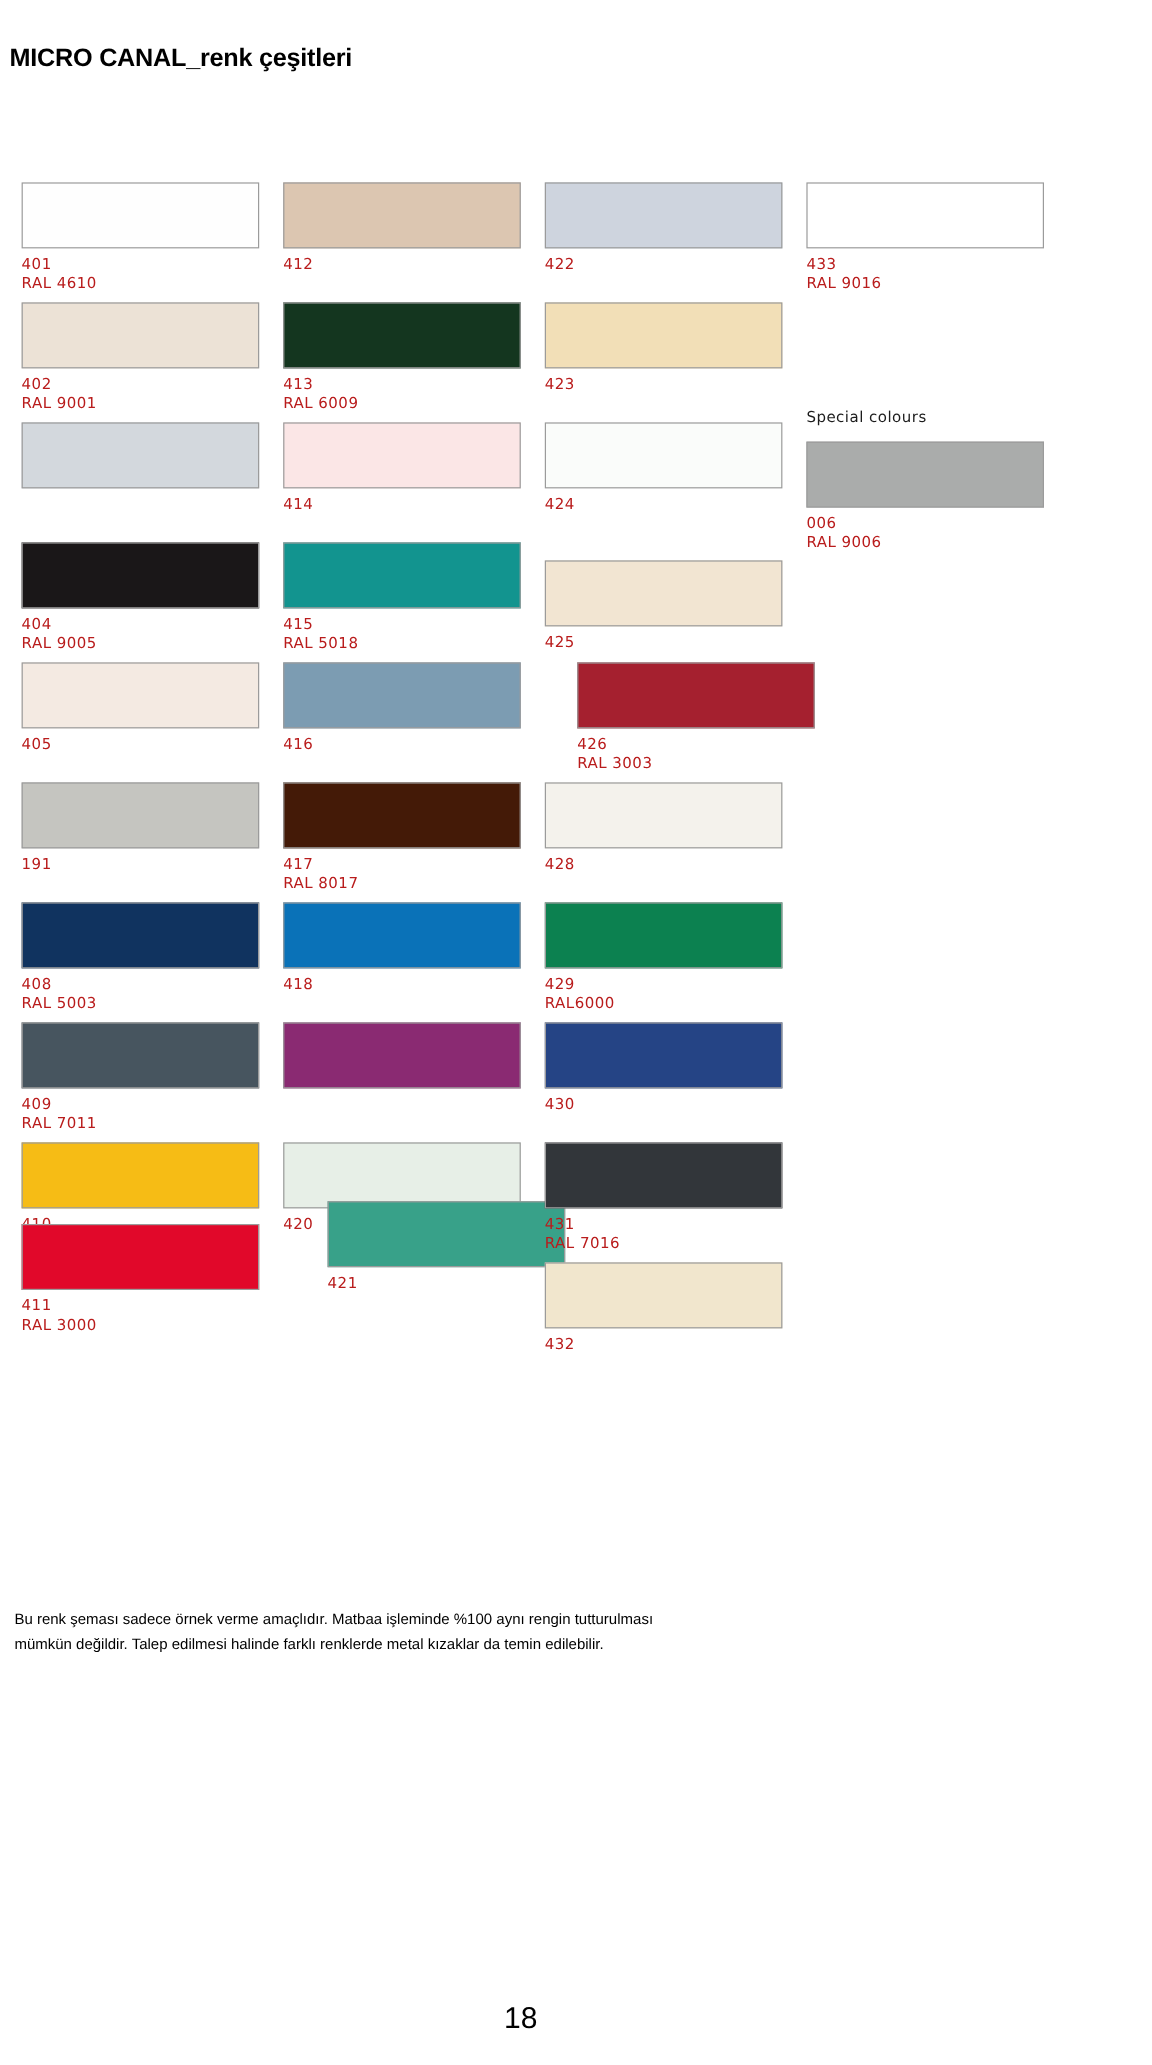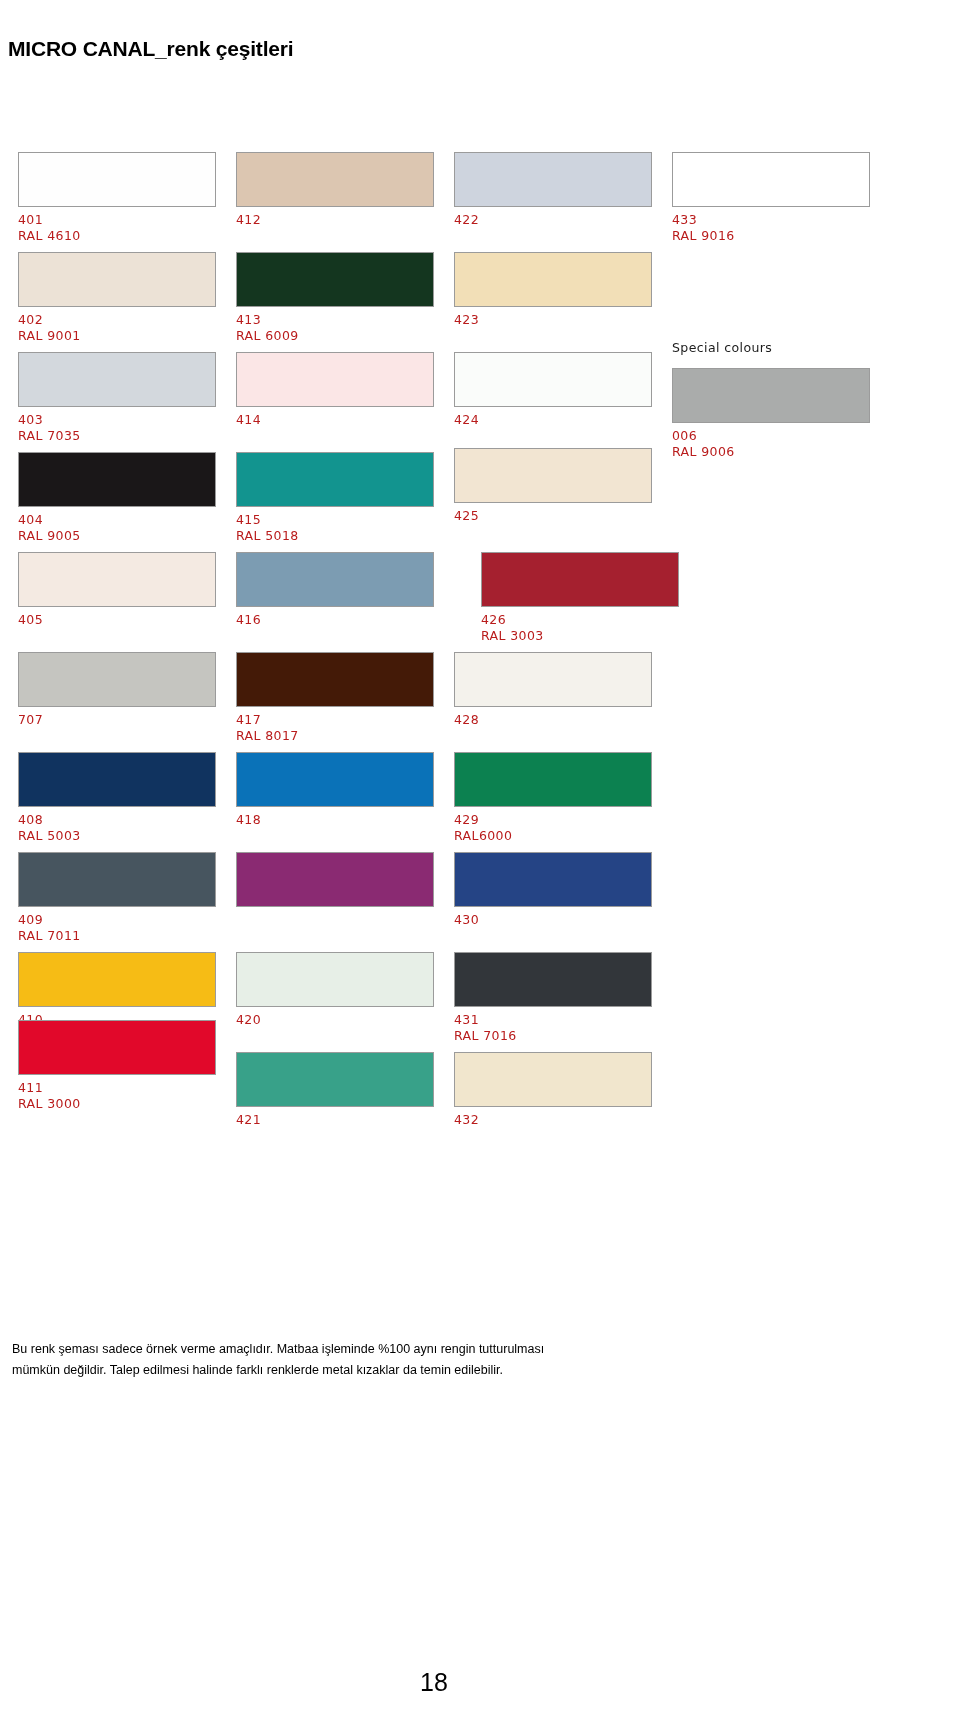--- a/index.html
+++ b/index.html
@@ -118,42 +118,38 @@
       </div>
       <div class="swatch-cell" style="top: 100px;">
         <div class="swatch-box" style="background: rgb(236, 226, 214);"></div>
         <div class="swatch-labels">
           <span class="swatch-code">402</span>
           <span class="swatch-ral">RAL 9001</span>
         </div>
       </div>
       <div class="swatch-cell" style="top: 200px;">
         <div class="swatch-box" style="background: rgb(211, 216, 221);"></div>
-        <div class="swatch-labels">
-          <span class="swatch-code">403</span>
-          <span class="swatch-ral">RAL 7035</span>
-        </div>
       </div>
       <div class="swatch-cell" style="top: 300px;">
         <div class="swatch-box" style="background: rgb(26, 23, 24);"></div>
         <div class="swatch-labels">
           <span class="swatch-code">404</span>
           <span class="swatch-ral">RAL 9005</span>
         </div>
       </div>
       <div class="swatch-cell" style="top: 400px;">
         <div class="swatch-box" style="background: rgb(244, 234, 226);"></div>
         <div class="swatch-labels">
           <span class="swatch-code">405</span>
         </div>
       </div>
       <div class="swatch-cell" style="top: 500px;">
         <div class="swatch-box" style="background: rgb(197, 197, 192);"></div>
         <div class="swatch-labels">
-          <span class="swatch-code">707</span>
+          <span class="swatch-code">191</span>
         </div>
       </div>
       <div class="swatch-cell" style="top: 600px;">
         <div class="swatch-box" style="background: rgb(16, 51, 95);"></div>
         <div class="swatch-labels">
           <span class="swatch-code">408</span>
           <span class="swatch-ral">RAL 5003</span>
         </div>
       </div>
       <div class="swatch-cell" style="top: 700px;">
@@ -226,21 +222,21 @@
       </div>
       <div class="swatch-cell" style="top: 700px;">
         <div class="swatch-box" style="background: rgb(138, 42, 114);"></div>
       </div>
       <div class="swatch-cell" style="top: 800px;">
         <div class="swatch-box" style="background: rgb(231, 239, 231);"></div>
         <div class="swatch-labels">
           <span class="swatch-code">420</span>
         </div>
       </div>
-      <div class="swatch-cell" style="top: 900px;">
+      <div class="swatch-cell" style="top: 849px; margin-left: 37px;">
         <div class="swatch-box" style="background: rgb(56, 161, 137);"></div>
         <div class="swatch-labels">
           <span class="swatch-code">421</span>
         </div>
       </div>
     </div>
   <div class="swatch-column col-3">
       <div class="swatch-cell" style="top: 0px;">
         <div class="swatch-box" style="background: rgb(206, 212, 222);"></div>
         <div class="swatch-labels">
@@ -252,21 +248,21 @@
         <div class="swatch-labels">
           <span class="swatch-code">423</span>
         </div>
       </div>
       <div class="swatch-cell" style="top: 200px;">
         <div class="swatch-box" style="background: rgb(250, 252, 250);"></div>
         <div class="swatch-labels">
           <span class="swatch-code">424</span>
         </div>
       </div>
-      <div class="swatch-cell" style="top: 296px;">
+      <div class="swatch-cell" style="top: 315px;">
         <div class="swatch-box" style="background: rgb(242, 229, 210);"></div>
         <div class="swatch-labels">
           <span class="swatch-code">425</span>
         </div>
       </div>
       <div class="swatch-cell" style="top: 400px; margin-left: 27px;">
         <div class="swatch-box" style="background: rgb(165, 32, 47);"></div>
         <div class="swatch-labels">
           <span class="swatch-code">426</span>
           <span class="swatch-ral">RAL 3003</span>

